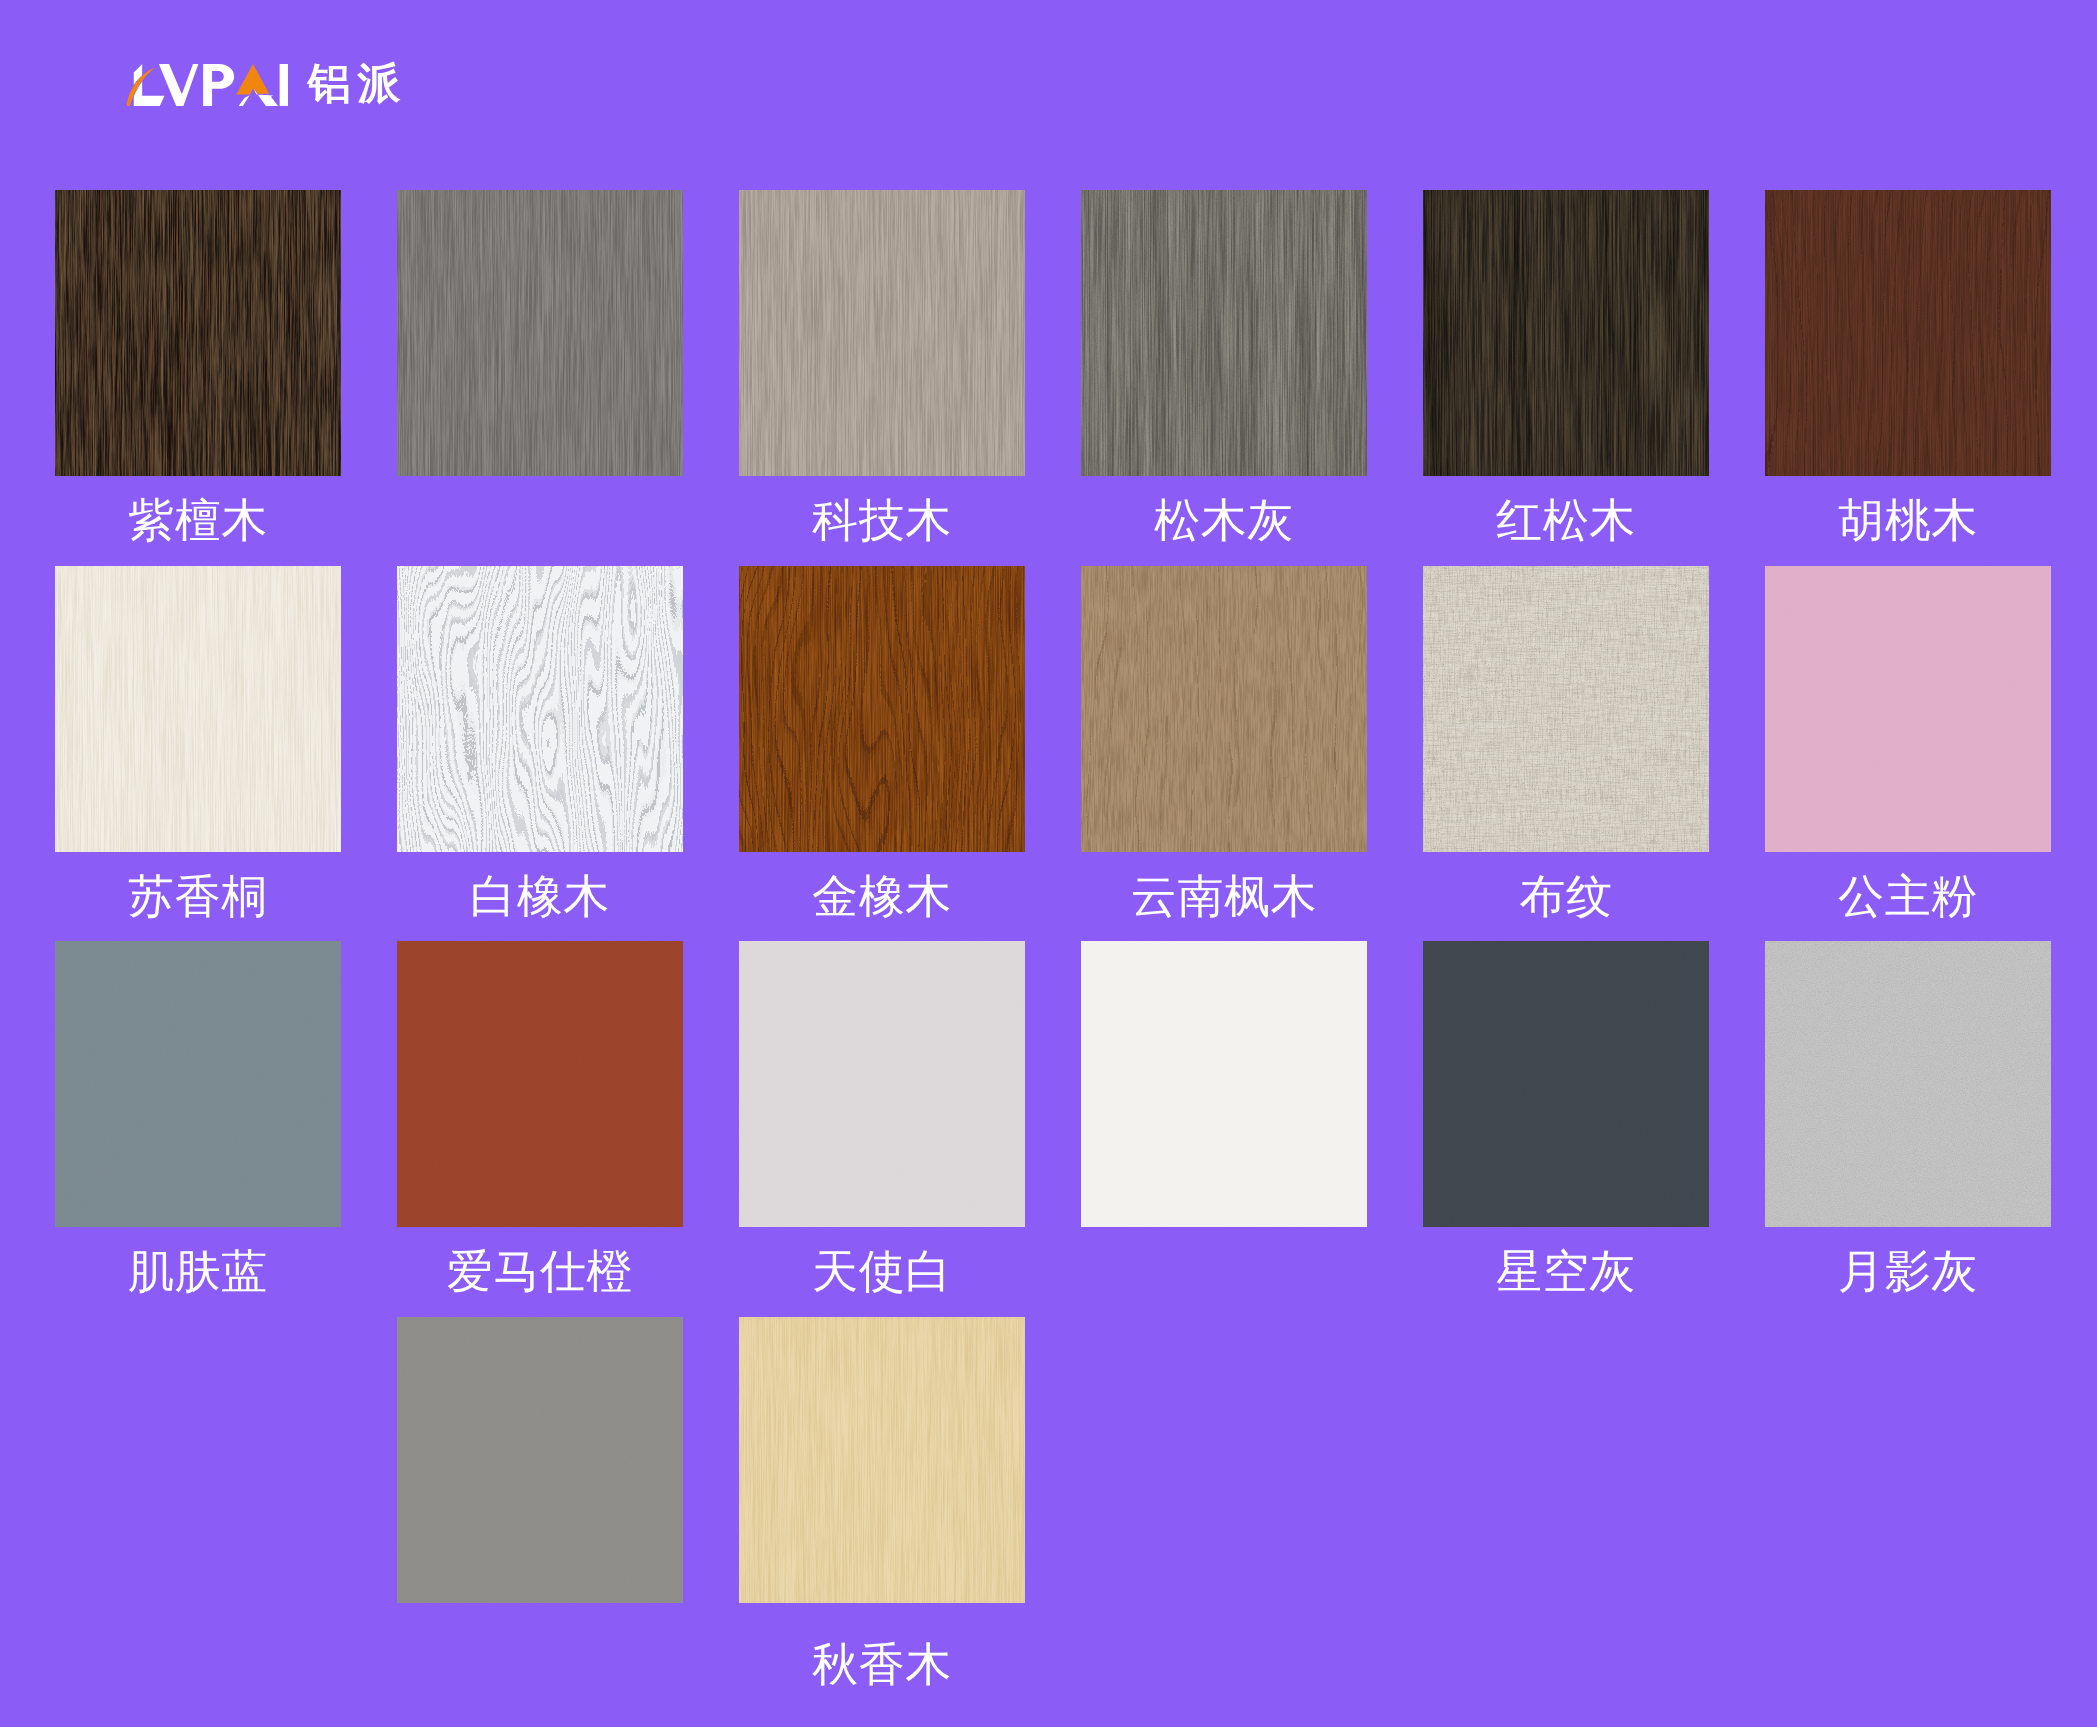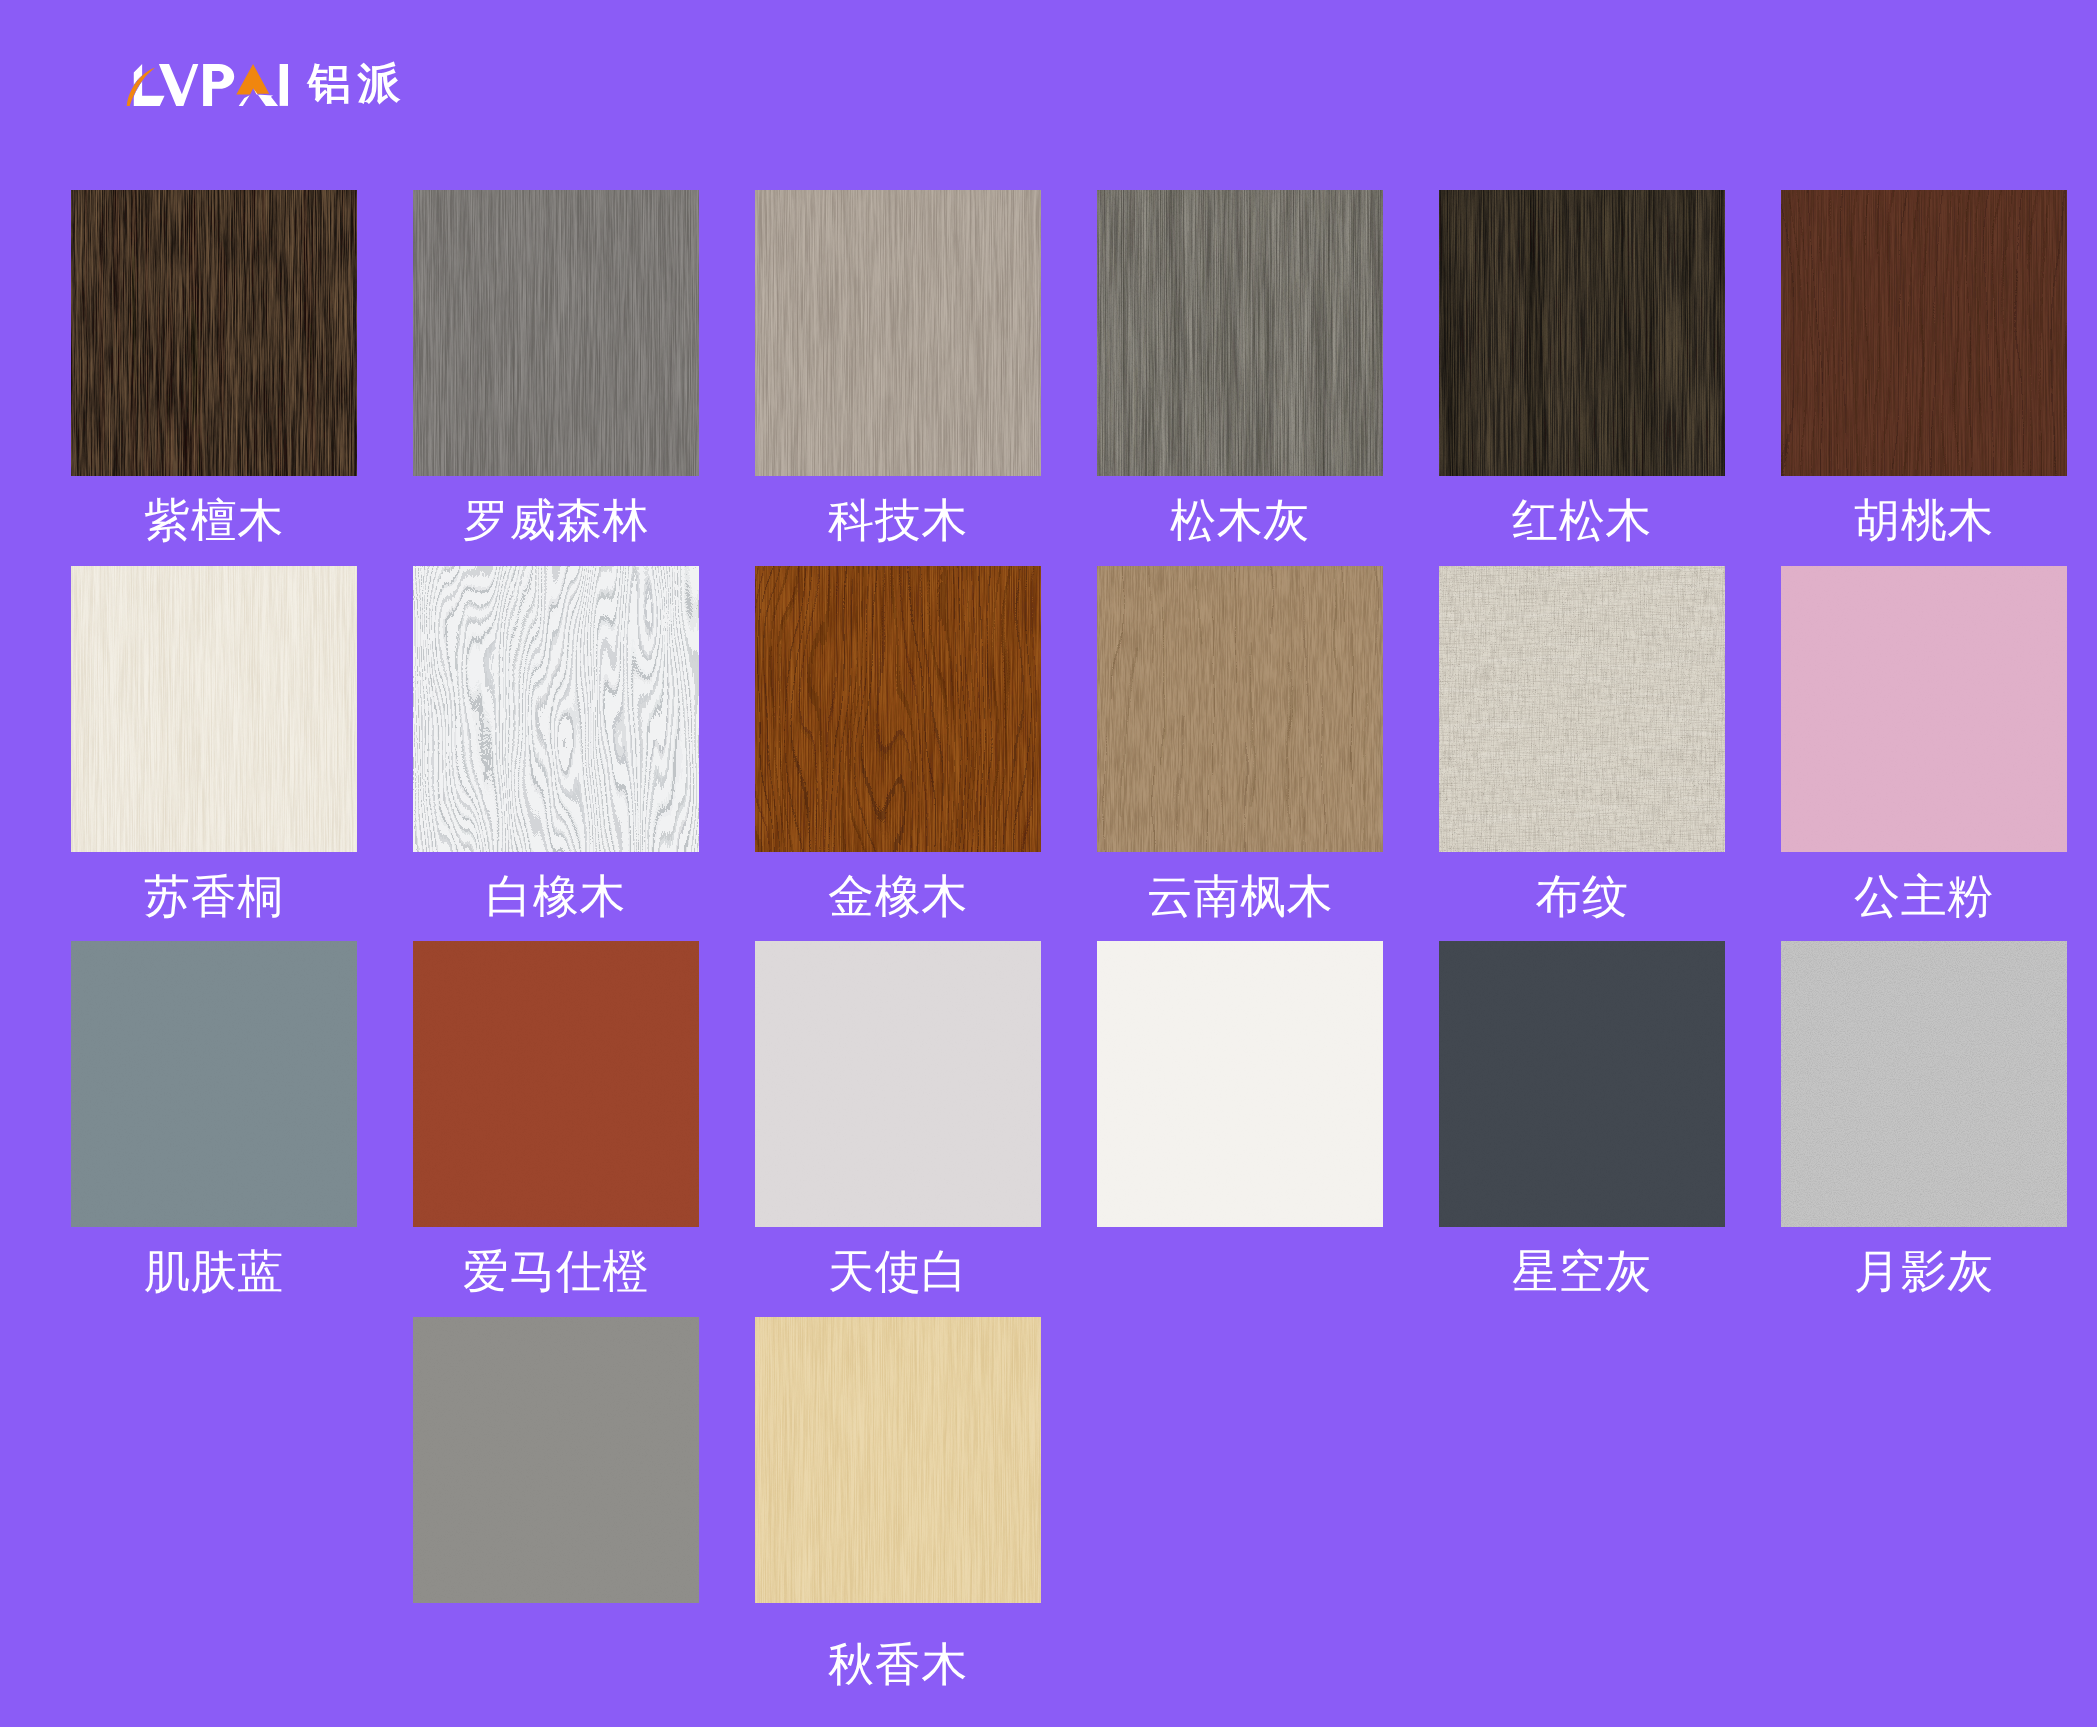--- a/index.html
+++ b/index.html
@@ -9,21 +9,21 @@
   .page{position:relative;width:2097px;height:1728px;background:#8b5cf6;}
 
   
   .logo{position:absolute;left:126px;top:64px;width:274px;height:42px;}
   .logo > svg{position:absolute;left:0;top:0;display:block;width:162px;height:42px;}
   .logo-cn{position:absolute;left:182px;top:-4.2px;font-size:43px;line-height:47px;
            font-weight:700;color:#ffffff;letter-spacing:6.6px;white-space:nowrap;
            font-family:"Liberation Sans","DejaVu Sans",sans-serif;}
 
   
-  .grid{position:absolute;left:16px;top:0;width:1901px;height:1728px;padding-left:8px;}
+  .grid{position:absolute;left:0;top:0;width:1901px;height:1728px;padding-left:8px;}
   .cell{position:absolute;width:286px;height:353px;}
   .sw{position:relative;width:286px;height:286px;overflow:hidden;background:#222;}
   .sw > svg{position:absolute;left:0;top:0;width:286px;height:286px;display:block;}
   .label{position:absolute;left:-36px;top:306px;width:358px;text-align:center;
          color:#ffffff;font-size:46px;line-height:48px;letter-spacing:0.6px;
          white-space:nowrap;font-weight:400;
          font-family:"Liberation Sans","DejaVu Sans",sans-serif;}
 </style>
 </head>
 <body>
@@ -107,21 +107,20 @@
      <feFlood flood-color="#4a4845" result="k"></feFlood>
      <feComposite in="k" in2="m" operator="in"></feComposite>
    </filter>
   </defs>
   <rect width="478" height="478" fill="#797673"></rect>
   <rect width="478" height="478" filter="url(#fc5)" opacity="0.22"></rect>
   <rect width="478" height="478" filter="url(#fb4)" opacity="0.3"></rect>
   <rect width="478" height="478" filter="url(#fa3)" opacity="0.36"></rect>
  </svg>
         </div>
-     <div class="label" style="top:306px">罗威森林</div>
    </div>
       <div class="cell" style="left:739px;top:190px">
      <div class="sw">
           <svg viewBox="0 0 478 478" preserveAspectRatio="none">
   <defs>
    <filter id="fa6" x="0" y="0" width="100%" height="100%">
      <feTurbulence type="fractalNoise" baseFrequency="0.9 0.008" numOctaves="5" seed="13" result="n"></feTurbulence>
      <feColorMatrix in="n" type="matrix" values="0 0 0 0 0  0 0 0 0 0  0 0 0 0 0  1.9 0 0 0 -0.62" result="m"></feColorMatrix>
      <feFlood flood-color="#ded4c8" result="k"></feFlood>
      <feComposite in="k" in2="m" operator="in"></feComposite>

